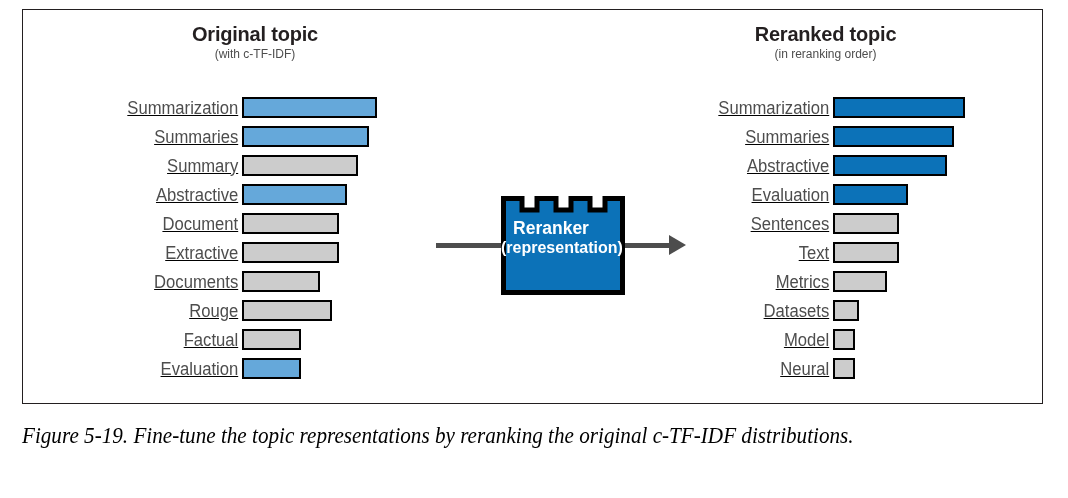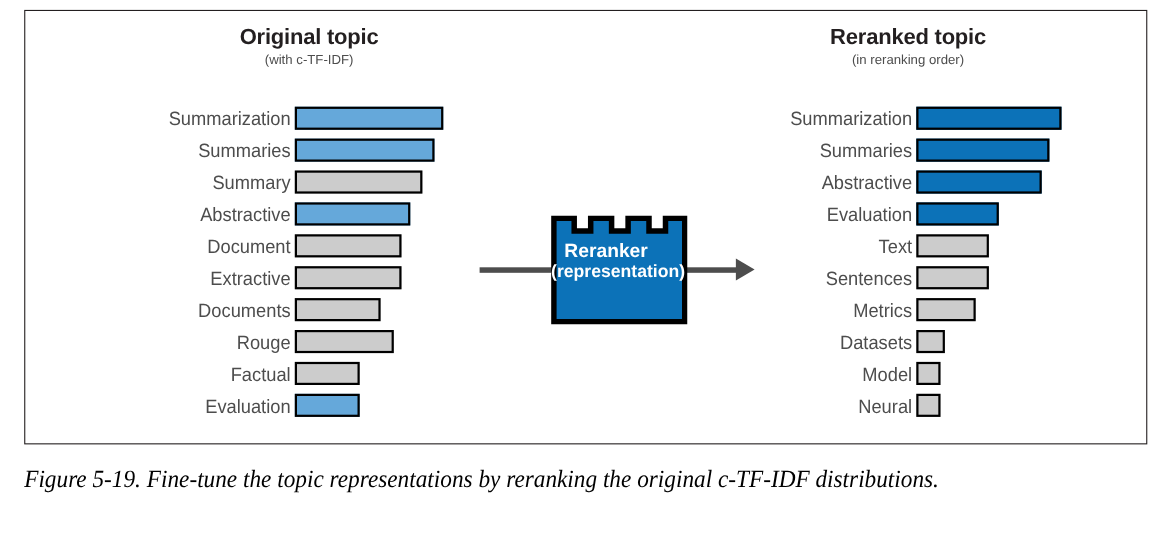--- a/index.html
+++ b/index.html
@@ -33,21 +33,21 @@
     background: #ffffff;
     box-sizing: border-box;
   }
 
   
   .panel {
     position: absolute;
     top: 0;
     height: 100%;
   }
-  .panel-left  { left: 98px;  width: 320px; }
+  .panel-left  { left: 72px;  width: 320px; }
   .panel-right { left: 640px; width: 325px; }
 
   .panel-title {
     text-align: center;
     font-weight: bold;
     font-size: 20px;
     color: #231f20;
     letter-spacing: -0.2px;
     margin-top: 14px;
     line-height: 1.05;
@@ -66,20 +66,21 @@
   .bars {
     position: absolute;
     left: 0;
     right: 0;
     top: 84px;
   }
   .bar-row {
     display: flex;
     align-items: center;
     height: 29px;
+    text-decoration: underline;
   }
   .bar-label {
     flex: 0 0 auto;
     text-align: right;
     font-size: 17.5px;
     color: #4d4d4d;
     padding-right: 4px;
     line-height: 1;
     white-space: nowrap;
     transform: scaleX(0.95);
@@ -293,27 +294,27 @@
               <div class="bar" style="width: 113.52px; background: rgb(12, 114, 184);"></div>
             </div>
           </div>
           <div class="bar-row">
             <div class="bar-label">Evaluation</div>
             <div class="bar-track">
               <div class="bar" style="width: 75.24px; background: rgb(12, 114, 184);"></div>
             </div>
           </div>
           <div class="bar-row">
+            <div class="bar-label">Sentences</div>
+            <div class="bar-track">
+              <div class="bar" style="width: 66px; background: rgb(204, 204, 204);"></div>
+            </div>
+          </div>
+          <div class="bar-row">
             <div class="bar-label">Text</div>
-            <div class="bar-track">
-              <div class="bar" style="width: 66px; background: rgb(204, 204, 204);"></div>
-            </div>
-          </div>
-          <div class="bar-row">
-            <div class="bar-label">Sentences</div>
             <div class="bar-track">
               <div class="bar" style="width: 66px; background: rgb(204, 204, 204);"></div>
             </div>
           </div>
           <div class="bar-row">
             <div class="bar-label">Metrics</div>
             <div class="bar-track">
               <div class="bar" style="width: 54.12px; background: rgb(204, 204, 204);"></div>
             </div>
           </div>

